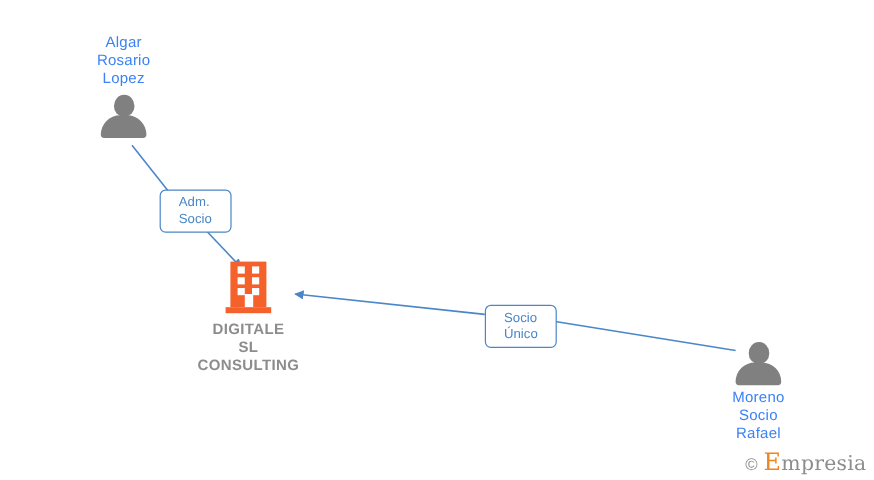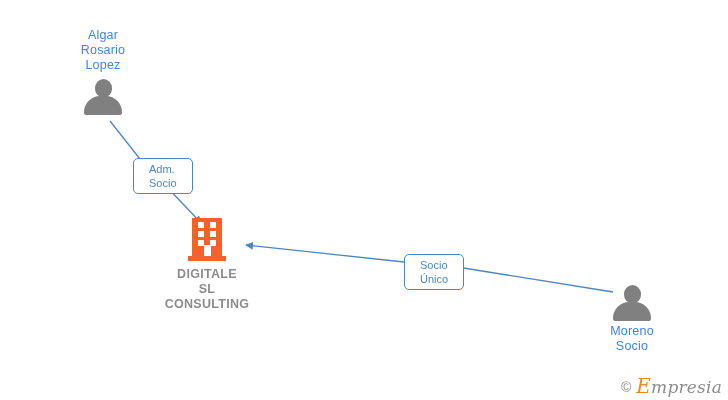--- a/index.html
+++ b/index.html
@@ -138,21 +138,20 @@
     align-items: center;
     gap: 5px;
   }
   .watermark .copy {
     color: #8d8d8d;
     font-size: 14px;
     line-height: 14px;
   }
   .watermark .brand {
     font-family: "DejaVu Serif", serif;
-    font-style: italic;
     font-size: 17px;
     line-height: 17px;
     color: #8d8d8d;
     letter-spacing: .2px;
   }
   .watermark .brand .cap {
     color: #f0861f;
     font-size: 20px;
   }
 </style>
@@ -219,20 +218,21 @@
   </div>
 
   <div class="node" style="left:552px; top:285px;">
     <div class="person-icon">
       <span class="head"></span>
       <span class="body"></span>
     </div>
     <div class="node-label" style="margin-top:1px;">
       <span class="ln">Moreno</span>
       <span class="ln">Socio</span>
+      <span class="ln">Rafael</span>
     </div>
   </div>
 
   <div class="watermark">
     <span class="copy">©</span>
     <span class="brand"><span class="cap">E</span><span>mpresia</span></span>
   </div>
 
 </div>
 

